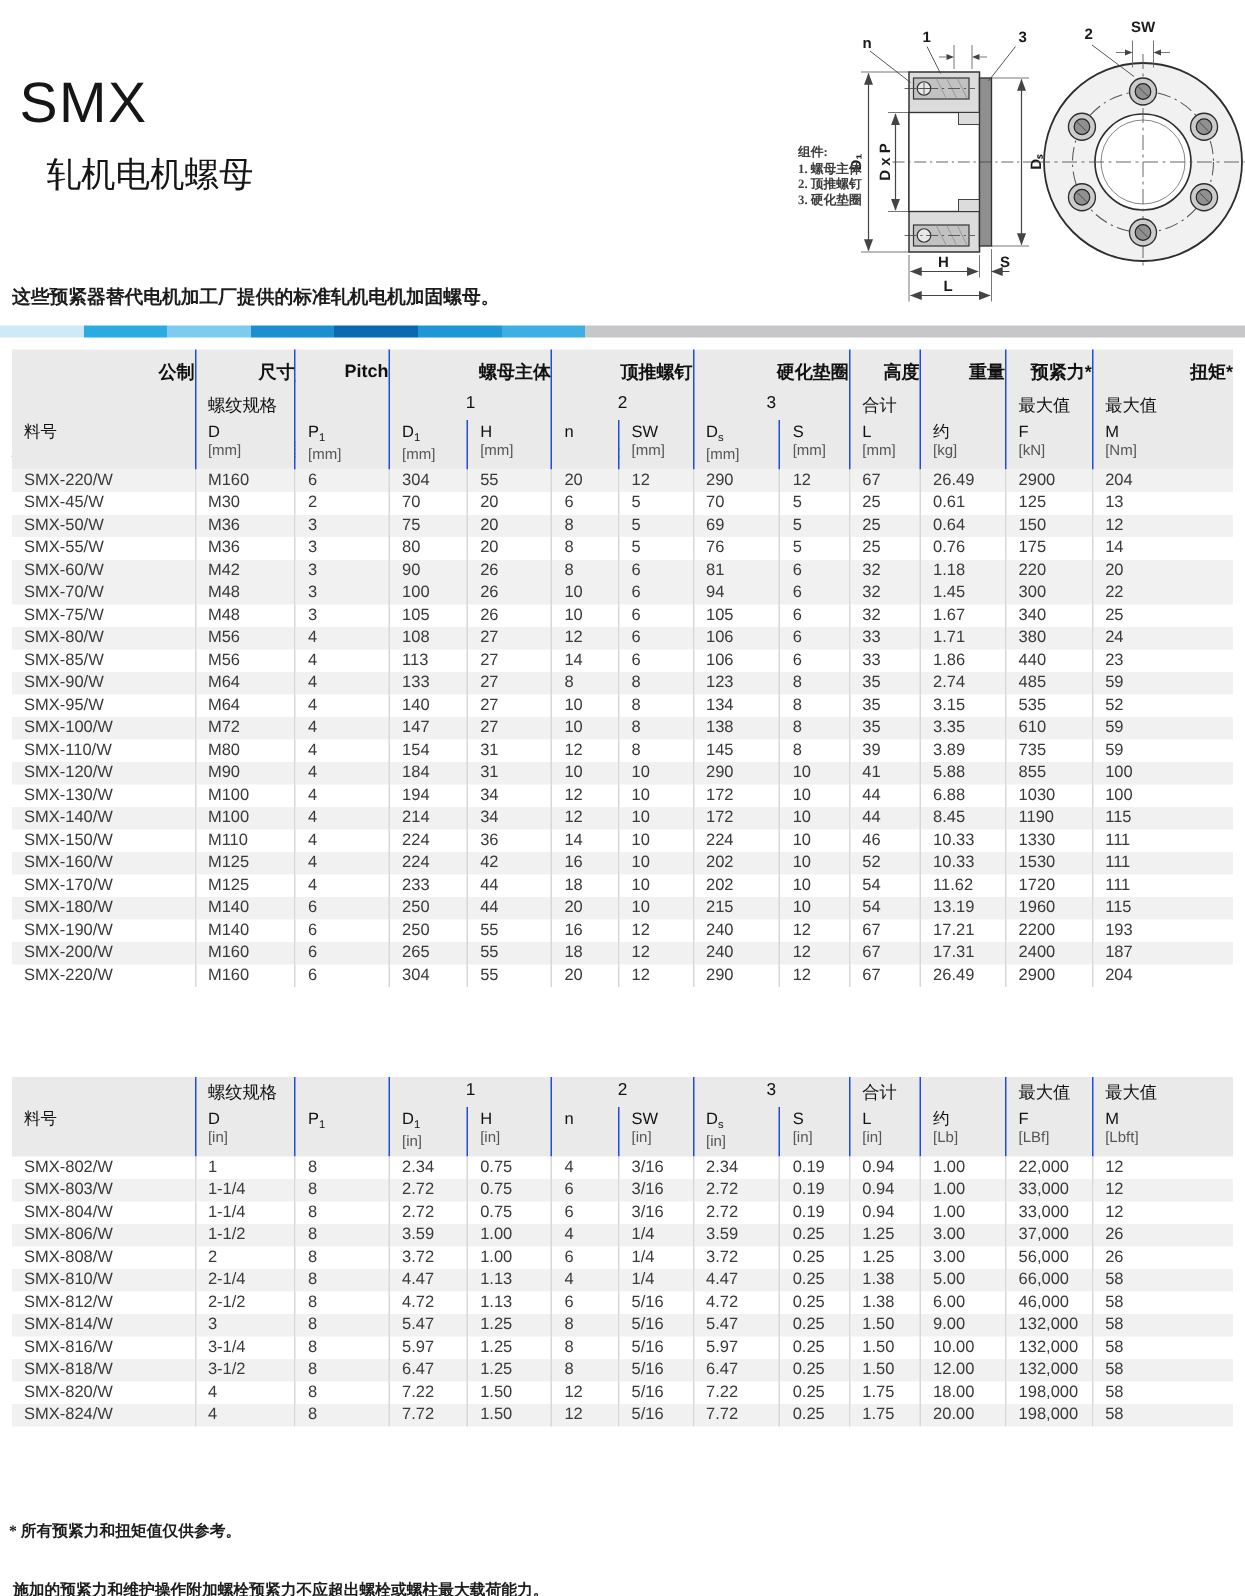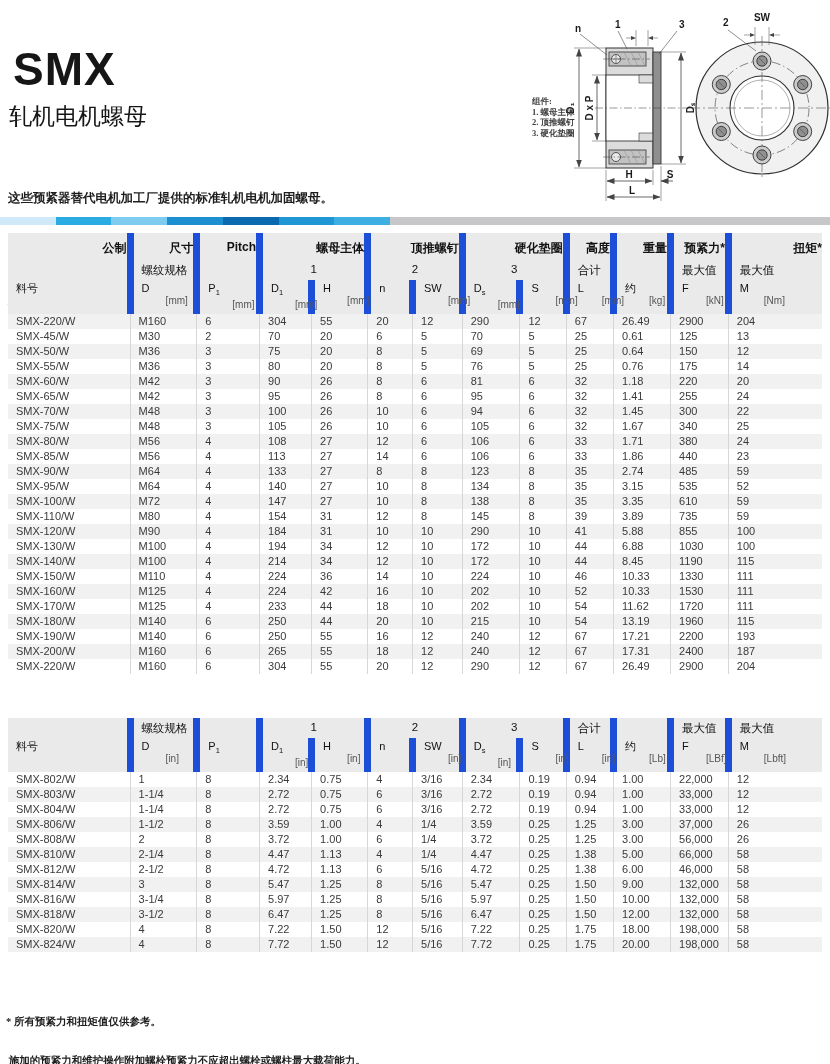--- a/index.html
+++ b/index.html
@@ -4,22 +4,22 @@
 <style>
   * { margin:0; padding:0; box-sizing:border-box; }
   html,body { background:#ffffff; }
   body {
     position:relative; width:830px; height:1064px; overflow:hidden;
     font-family:"Liberation Sans", sans-serif; color:#1a1a1a;
   }
   .abs { position:absolute; }
 
   
-  .product-title { left:13px; top:44px; font-size:46px; line-height:50px; font-weight:700; letter-spacing:1px; color:#161616; }
-  .product-subtitle { left:9px; top:101px; font-size:23px; line-height:30px; font-weight:400; color:#161616; }
+  .product-title { left:13px; top:44px; font-size:38px; line-height:50px; font-weight:400; letter-spacing:1px; color:#161616; }
+  .product-subtitle { left:31px; top:101px; font-size:23px; line-height:30px; font-weight:400; color:#161616; }
 
   
   .description { left:8px; top:156px; font-family:"Liberation Serif", serif; font-weight:bold; font-size:12.5px; line-height:17px; color:#1d1d1d; white-space:pre-wrap; }
   .footnotes { left:6px; top:989px; font-family:"Liberation Serif", serif; font-weight:bold; font-size:10.5px; line-height:13px; color:#1d1d1d; white-space:pre-wrap; }
 
   
   .colorbar { left:0; top:217px; width:830px; height:8px; }
 
   
   .diagram-svg { left:480px; top:5px; width:350px; height:210px; }
@@ -31,22 +31,22 @@
   .table-wrap.metric { top:233px; }
   .table-wrap.imperial { top:718px; }
   table.spec-table { width:100%; border-collapse:collapse; table-layout:fixed; }
   .spec-table thead th, .spec-table thead td { background:#eaeaea; text-align:left; vertical-align:top; }
   .spec-table .h-group { font-size:12px; font-weight:bold; color:#111; padding:7px 0 2px 8px; height:27px; white-space:nowrap;text-align:right; }
   .spec-table .h-sub { font-size:11.5px; font-weight:normal; color:#111; padding:3px 0 0 8px; height:20px; white-space:nowrap; }
   .spec-table .h-sub.num { text-align:center; padding-left:0; }
   .spec-table .h-sym { padding:2px 0 3px 8px; height:28px; vertical-align:top; white-space:nowrap; }
   .spec-table .sym { font-size:11px; font-weight:normal; color:#111; line-height:13px; }
   .spec-table .sym sub { font-size:7.5px; }
-  .spec-table .unit { font-size:10px; font-weight:normal; color:#555; line-height:12px;margin-left:24px; }
-  .spec-table thead .bl { border-left:7px solid #1d4ed8; }
+  .spec-table .unit { font-size:10px; font-weight:normal; color:#555; line-height:12px; }
+  .spec-table thead .bl { border-left:1px solid #1d4ed8; }
   .spec-table tbody td { font-size:11px; color:#3a3a3a; height:15px; line-height:15px; padding:0 0 0 8px; white-space:nowrap; overflow:hidden; }
   .spec-table tbody td.bl { border-left:1px solid #d7d7d7; }
   .spec-table tbody tr.shade { background:#f1f1f2; }
 </style>
 </head>
 <body>
 
 <div class="abs product-title">SMX</div>
 <div class="abs product-subtitle">轧机电机螺母</div>
 
@@ -372,35 +372,20 @@
           <td class="bl">26</td>
           <td class="bl">8</td>
           <td class="bl">6</td>
           <td class="bl">81</td>
           <td class="bl">6</td>
           <td class="bl">32</td>
           <td class="bl">1.18</td>
           <td class="bl">220</td>
           <td class="bl">20</td>
         </tr>
-        <tr>
-          <td>SMX-65/W</td>
-          <td class="bl">M42</td>
-          <td class="bl">3</td>
-          <td class="bl">95</td>
-          <td class="bl">26</td>
-          <td class="bl">8</td>
-          <td class="bl">6</td>
-          <td class="bl">95</td>
-          <td class="bl">6</td>
-          <td class="bl">32</td>
-          <td class="bl">1.41</td>
-          <td class="bl">255</td>
-          <td class="bl">24</td>
-        </tr>
         <tr class="shade">
           <td>SMX-70/W</td>
           <td class="bl">M48</td>
           <td class="bl">3</td>
           <td class="bl">100</td>
           <td class="bl">26</td>
           <td class="bl">10</td>
           <td class="bl">6</td>
           <td class="bl">94</td>
           <td class="bl">6</td>

